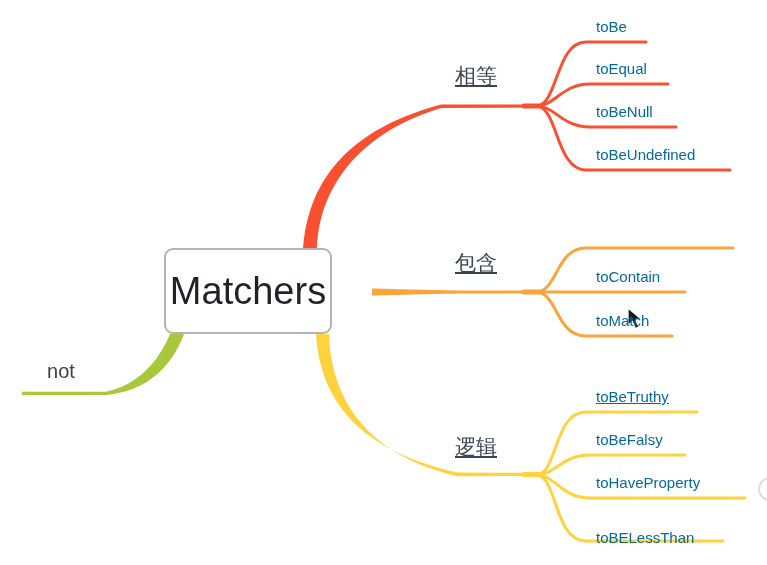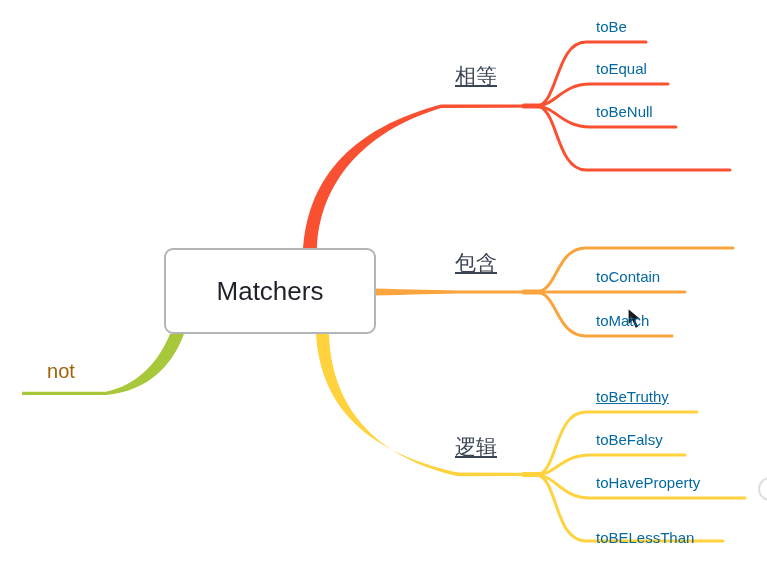--- a/index.html
+++ b/index.html
@@ -24,36 +24,36 @@
   .child-label {
     font-size: 15px;
     line-height: 20px;
     text-align: left;
   }
   .not-label {
     font-size: 20px;
     line-height: 26px;
     width: 50px;
     text-align: center;
-    color: #a16207;
+    color: #404040;
   }
   #root-node {
     position: absolute;
     left: 164px;
     top: 248px;
-    width: 212px;
+    width: 168px;
     height: 86px;
     box-sizing: border-box;
     background: #ffffff;
     border: 2px solid #b2b4b8;
     border-radius: 9px;
     display: flex;
     align-items: center;
     justify-content: center;
-    font-size: 26px;
+    font-size: 38px;
     color: #1f2329;
     z-index: 2;
   }
 </style>
 </head>
 <body>
 
 <div id="canvas">
 
   <svg id="mindmap-svg" width="767" height="565" viewBox="0 0 767 565">
@@ -90,20 +90,21 @@
   <div id="root-node">Matchers</div>
 
   <div class="label branch-label" style="left:446px; top:63px;">相等</div>
   <div class="label branch-label" style="left:446px; top:250px;">包含</div>
   <div class="label branch-label" style="left:446px; top:434px;">逻辑</div>
   <div class="label not-label" style="left:36px; top:358px;">not</div>
 
   <div class="label child-label" style="left:596px; top:17px;">toBe</div>
   <div class="label child-label" style="left:596px; top:59px;">toEqual</div>
   <div class="label child-label" style="left:596px; top:102px;">toBeNull</div>
+  <div class="label child-label" style="left:596px; top:145px;">toBeUndefined</div>
 
   <div class="label child-label" style="left:596px; top:267px;">toContain</div>
   <div class="label child-label" style="left:596px; top:311px;">toMatch</div>
 
   <div class="label child-label" style="left:596px; top:387px;text-decoration:underline;">toBeTruthy</div>
   <div class="label child-label" style="left:596px; top:430px;">toBeFalsy</div>
   <div class="label child-label" style="left:596px; top:473px;">toHaveProperty</div>
   <div class="label child-label" style="left:596px; top:528px;">toBELessThan</div>
 
 </div>

